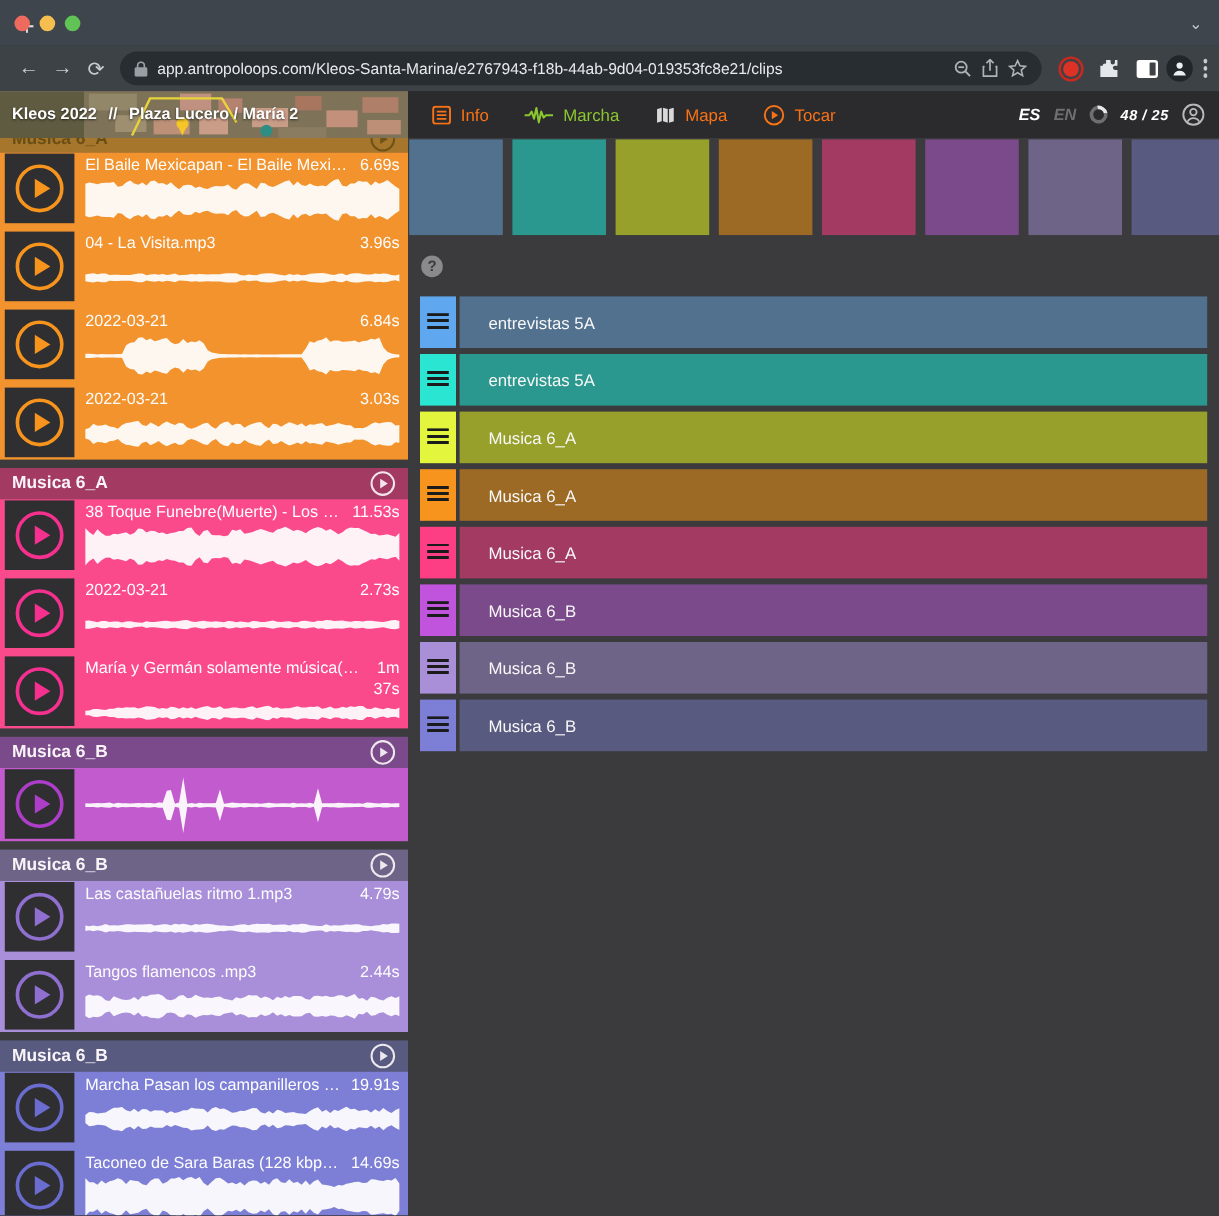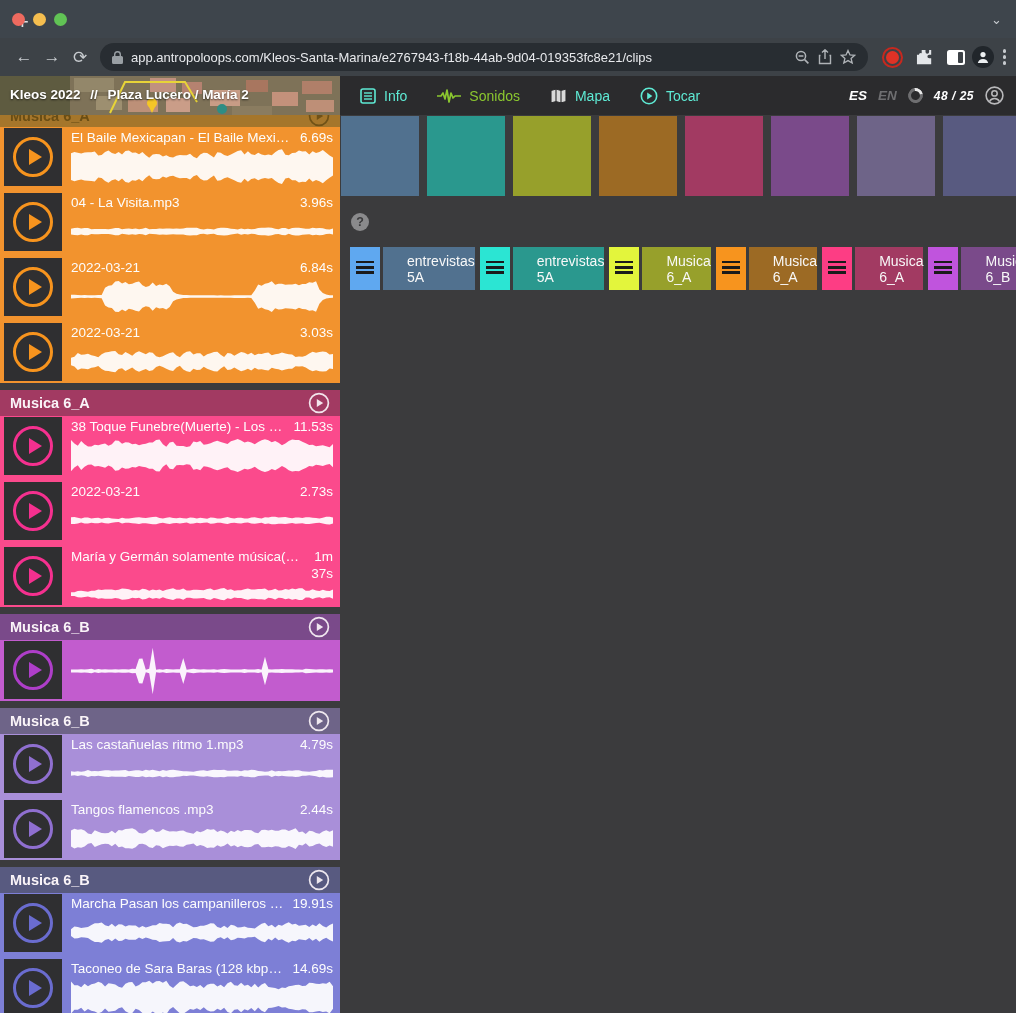--- a/index.html
+++ b/index.html
@@ -32,21 +32,21 @@
   .kebab { display:flex; flex-direction:column; gap:2.5px; margin-left:9px; }
   .kebab i { width:3.5px; height:3.5px; border-radius:50%; background:#C7CBCF; }
 
   
   .appheader { height:39px; background:#2B2B2D; display:flex; align-items:center; position:relative; }
   .mapbox { width:340px; height:39px; flex:none; position:relative; overflow:hidden; background:#837458; }
   .breadcrumb { position:absolute; left:10px; top:11px; color:#FFFFFF; font-size:13.5px; font-weight:bold;
                 text-shadow:0 1px 2px rgba(0,0,0,.65); white-space:nowrap; }
   .breadcrumb .sep { margin:0 6px; font-weight:bold; }
   .mainnav { display:flex; align-items:center; gap:30px; margin-left:20px; }
-  .navitem { display:flex; align-items:center; gap:8px; color:#5eead4; font-size:14px; }
+  .navitem { display:flex; align-items:center; gap:8px; color:#f97316; font-size:14px; }
   .navitem.active { color:#8BC72F; }
   .hdr-right { margin-left:auto; display:flex; align-items:center; gap:11px; padding-right:12px;font-style:italic; }
   .lang-es { color:#FFFFFF; font-size:13.5px; font-weight:bold; }
   .lang-en { color:#6F6F71; font-size:13.5px; font-weight:bold; }
   .spinner { width:15px; height:15px; border-radius:50%; border:3px solid #6E6E70; border-top-color:#E9E9E9; transform:rotate(35deg); }
   .counter { color:#FFFFFF; font-size:12px; font-weight:bold; letter-spacing:.5px; }
 
   
   .content { display:flex; height:898px; }
   .clips-panel { width:340px; flex:none; background:#3B3B3D; overflow:hidden; display:flex; flex-direction:column; }
@@ -73,21 +73,21 @@
   .clip-dur.wrap { max-width:27px; white-space:normal; }
   .wf { flex:1; min-height:0; }
   .wf svg { width:100%; height:100%; display:block; }
 
   
   .swatch-row { display:flex; gap:8px; height:80px; margin-top:1px; padding-left:1px; overflow:hidden; }
   .swatch { flex:0 0 78px; height:100%; }
   .msg { display:flex; gap:10px; padding:14px 18px 10px 11px; color:#ECECEC; font-size:13.5px; line-height:1.5; }
   .qicon { width:18px; height:18px; border-radius:50%; background:#8A8A8C; color:#3B3B3D; font-weight:bold;
            text-align:center; line-height:18px; font-size:12.5px; flex:none; margin-top:3px; }
-  .track-list { padding:0 10px; display:flex; gap:5px; margin-top:6px; }
+  .track-list { padding:0 10px; display:flex; flex-direction:column; gap:5px; margin-top:6px; }
   .track-row { height:43px; display:flex; gap:3px; }
   .track-handle { width:30px; flex:none; display:grid; place-items:center; }
   .hamburger { width:18px; height:15px;
     background:repeating-linear-gradient(to bottom,#1B1B1B 0 2.4px,transparent 2.4px 5.2px); }
   .track-label { flex:1; display:flex; align-items:center; padding-left:24px; color:#F8F8F8; font-size:14px; }
 
   svg { display:block; }
 </style>
 </head>
 <body>
@@ -184,21 +184,21 @@
           </svg>
         </span>
     <span class="nav-label">Info</span>
   </div>
       <div class="navitem active">
     <span class="nav-ic">
           <svg width="24" height="16" viewBox="0 0 24 16">
             <path d="M0 8h4l2-3 2 6 2-9 2 12 2-9 2 5 2-2h6" fill="none" stroke="currentColor" stroke-width="1.7" stroke-linejoin="round"></path>
           </svg>
         </span>
-    <span class="nav-label">Sonidos</span>
+    <span class="nav-label">Marcha</span>
   </div>
       <div class="navitem">
     <span class="nav-ic">
           <svg width="17" height="16" viewBox="0 0 17 16">
             <path d="M1 2.5 6 1l5 1.5L16 1v12.5L11 15l-5-1.5L1 15z M6 1v12.5 M11 2.5V15" fill="#D9D9D9" stroke="#2B2B2D" stroke-width="1.1"></path>
           </svg>
         </span>
     <span class="nav-label">Mapa</span>
   </div>
       <div class="navitem">

